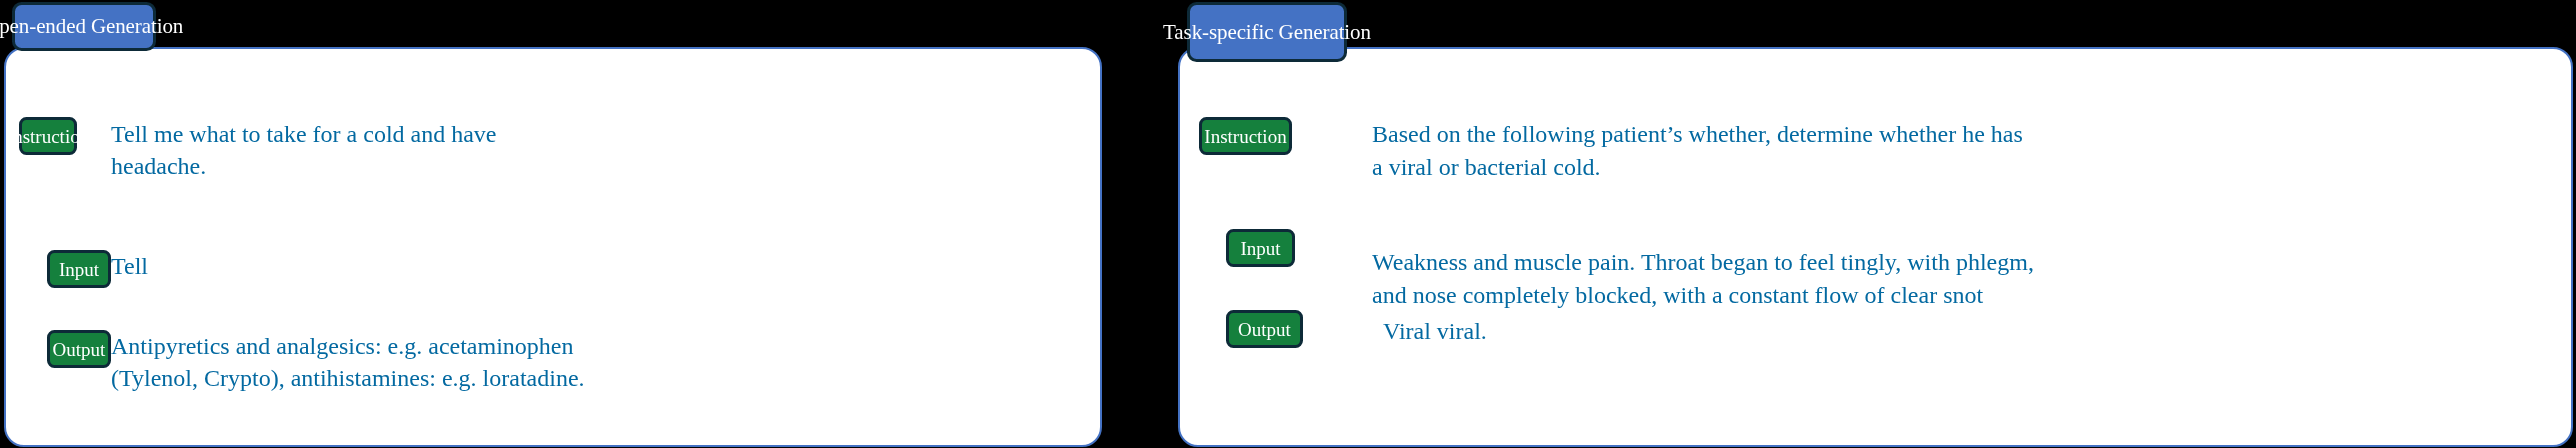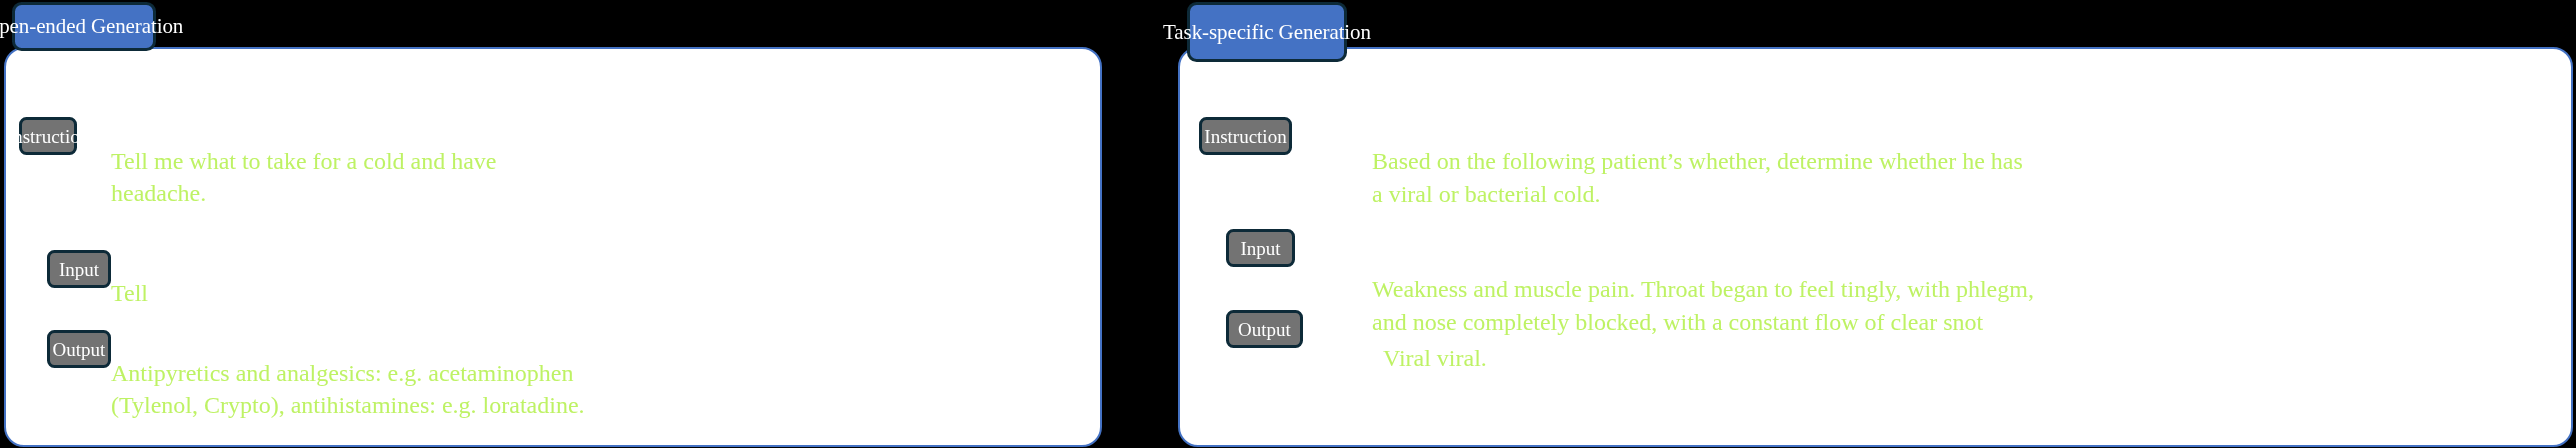--- a/index.html
+++ b/index.html
@@ -49,41 +49,40 @@
   }
 
   .divider {
     position: absolute;
     height: 3.7px;
     background: #2B6E8F;
   }
 
   .badge {
     position: absolute;
-    background: #737373;
+    background: #15803d;
     border: 3.7px solid #0D2A38;
     border-radius: 7.4px;
     color: #FFFFFF;
     font-family: "Liberation Serif", "DejaVu Serif", serif;
     line-height: 1;
     display: flex;
     align-items: center;
     justify-content: center;
     white-space: nowrap;
     box-sizing: border-box;
     z-index: 2;
   }
 
   .body-text {
     position: absolute;
-    color: #bef264;
+    color: #0369a1;
     font-family: "Liberation Serif", "DejaVu Serif", serif;
     white-space: pre-line;
     z-index: 2;
-    margin-top: 27px;
   }
 
   
   #tab-open-ended {
     left: 11.7px;
     top: 2.1px;
     width: 144px;
     height: 49px;
     font-size: 21px;
   }

